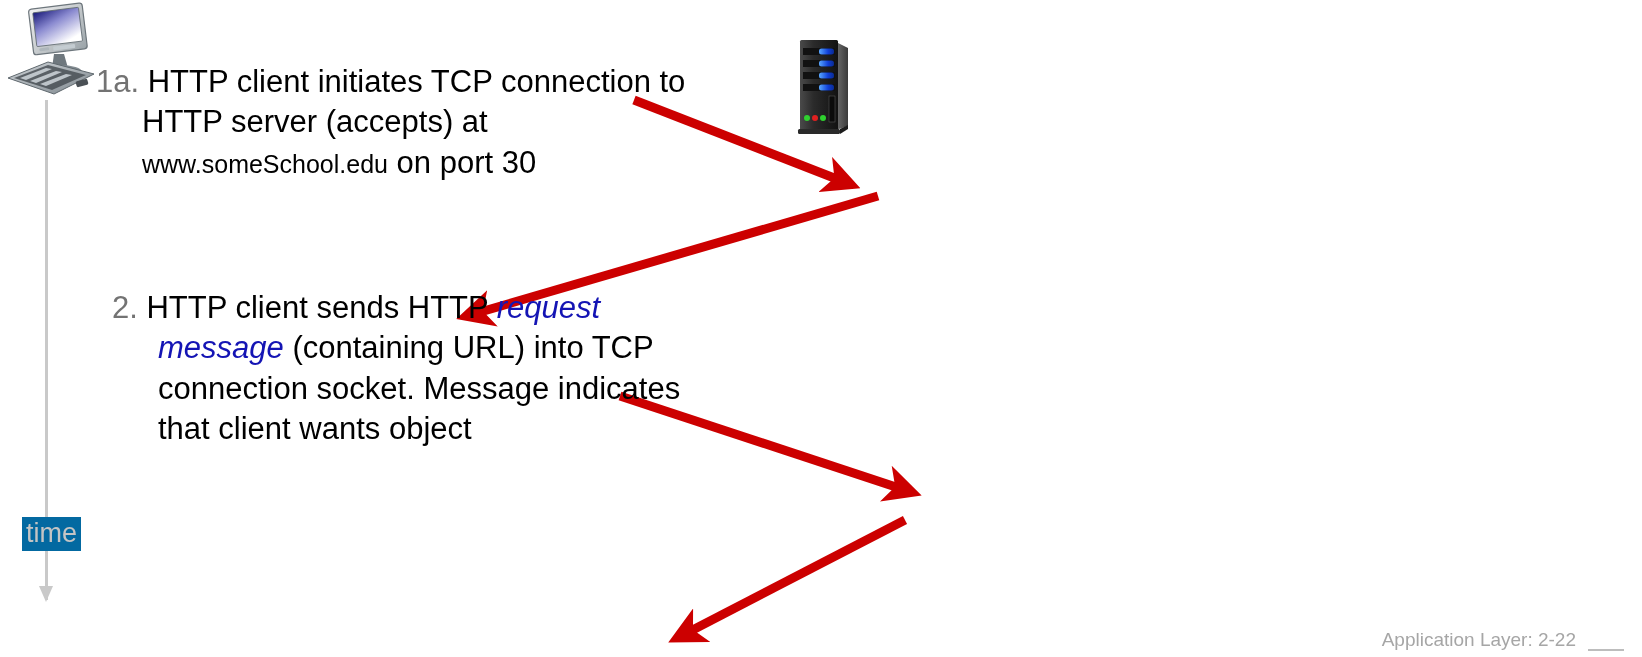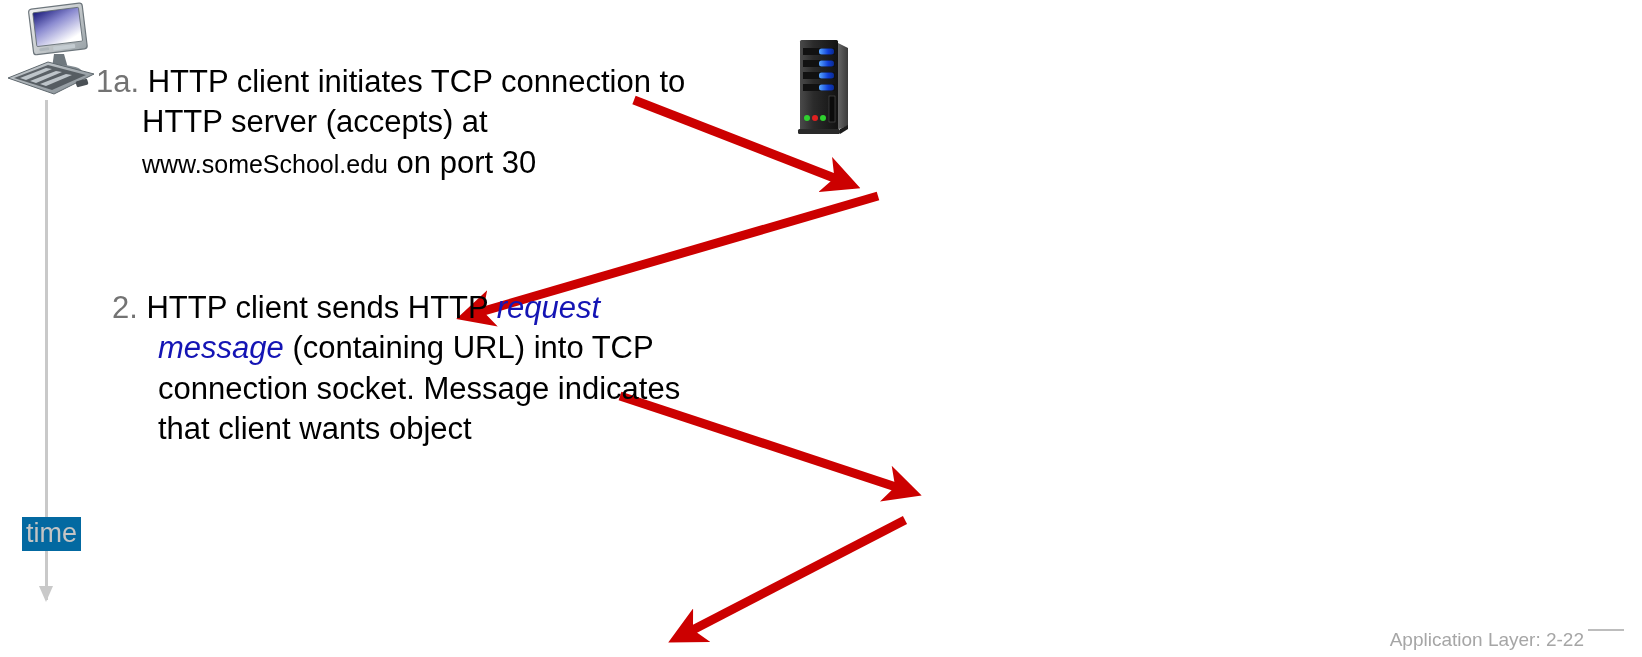--- a/index.html
+++ b/index.html
@@ -88,22 +88,22 @@
 
   .indent { padding-left: 46px; text-indent: -46px; }
   .indent3 { padding-left: 38px; text-indent: -38px; }
 
   
   #footer {
     position: absolute;
     right: 18px;
     bottom: 6px;
     display: flex;
-    align-items: flex-start;
-    gap: 4px;
+    align-items: flex-end;
+    gap: 12px;
   }
   #footer-text {
     font-size: 19px;
     color: #a6a6a6;
     white-space: nowrap;
   }
   #footer-rule {
     width: 36px;
     height: 2px;
     background: #bdbdbd;

